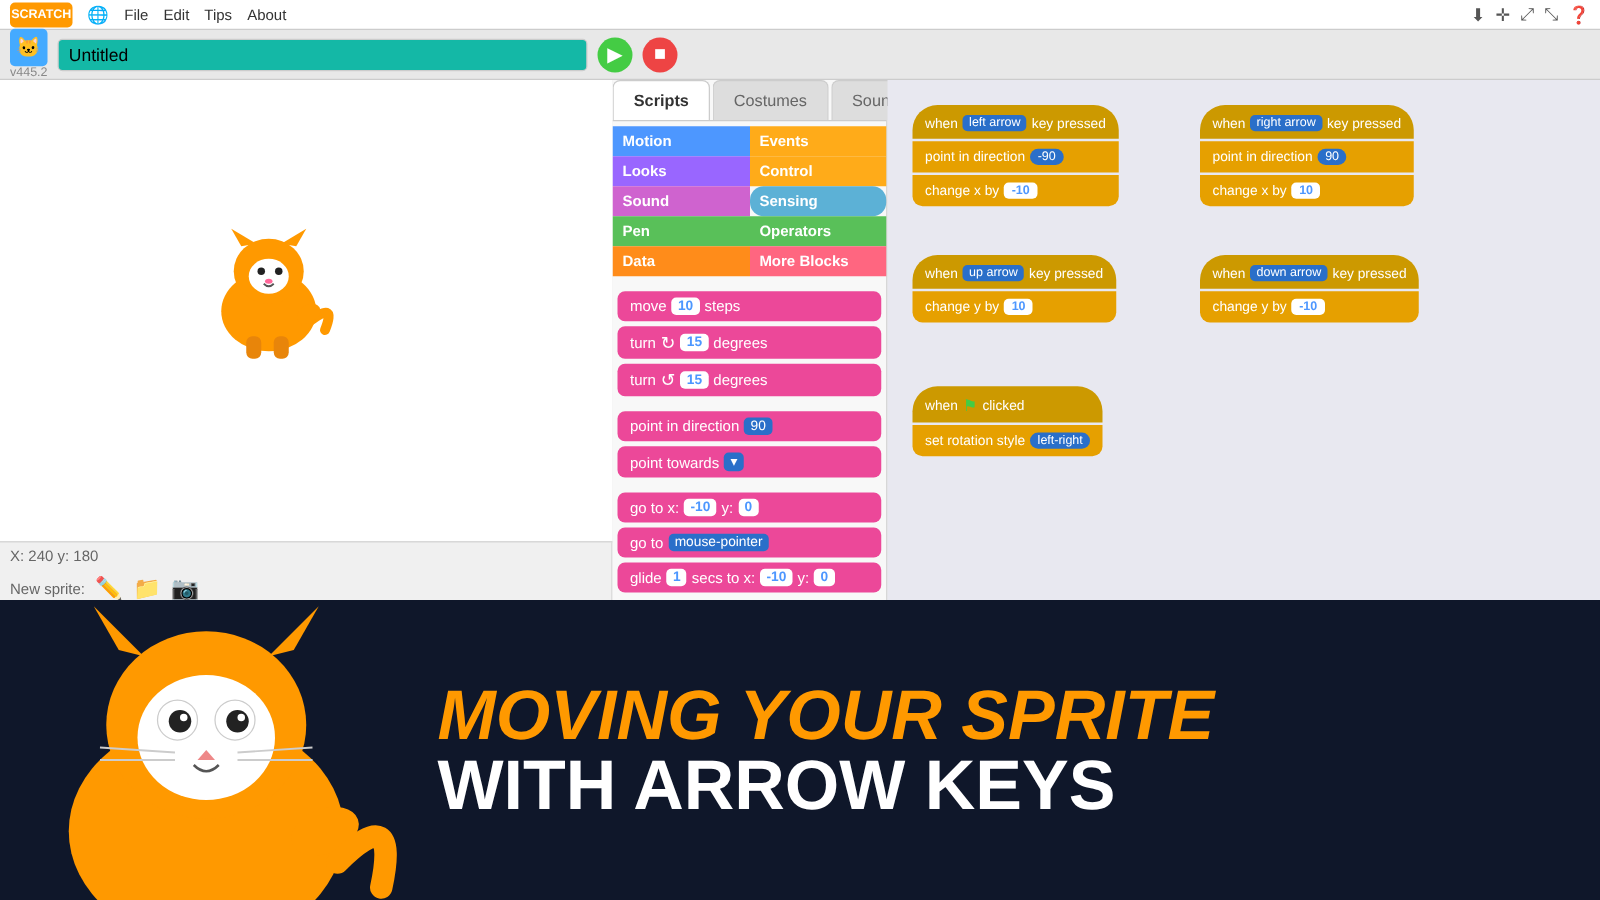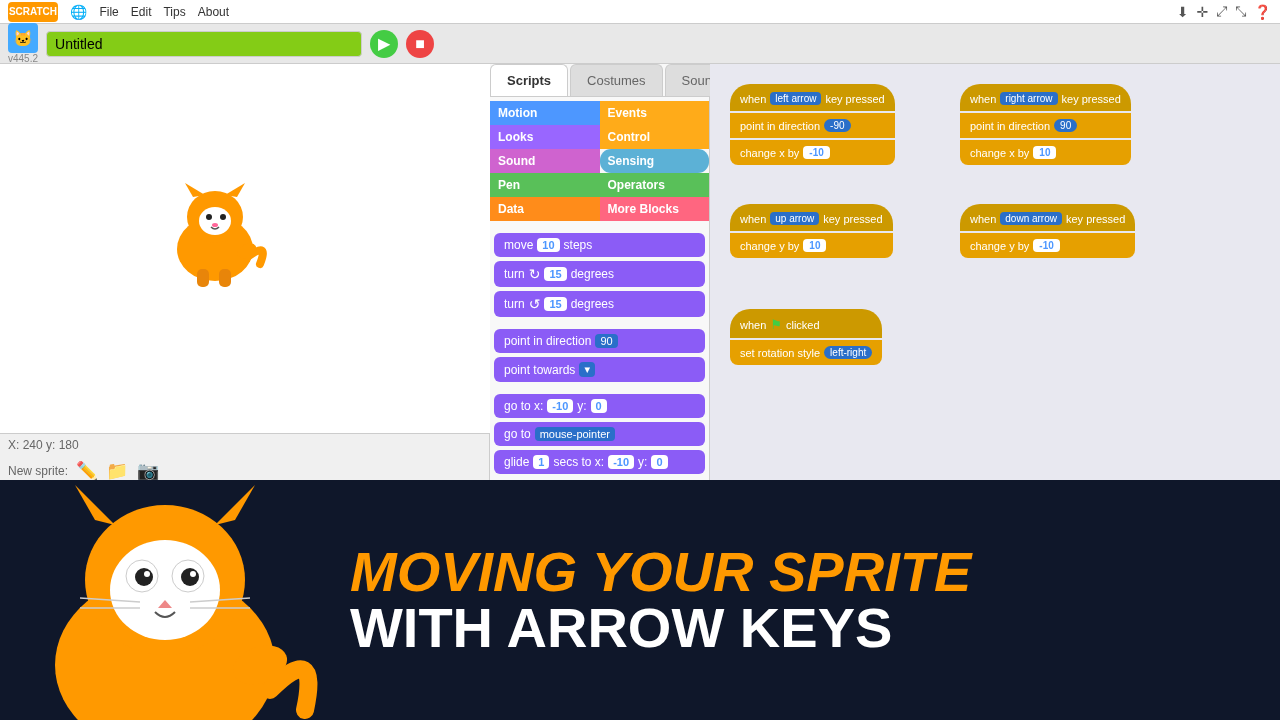--- a/index.html
+++ b/index.html
@@ -28,21 +28,21 @@
       background: #e8e8e8; border-bottom: 1px solid #ccc;
       height: 40px; padding: 0 8px; gap: 8px;
     }
     .sprite-thumb {
       width: 30px; height: 30px; background: #4af; border-radius: 4px;
       display: flex; align-items: center; justify-content: center;
     }
     .version { font-size: 10px; color: #888; }
     #project-name {
       border: 1px solid #ccc; border-radius: 4px; padding: 4px 8px;
-      font-size: 14px; width: 316px; background: #84cc16;
+      font-size: 14px; width: 424px; background: #14b8a6;
     }
     .toolbar-btn {
       width: 28px; height: 28px; border-radius: 50%; border: none;
       cursor: pointer; display: flex; align-items: center; justify-content: center;
       font-size: 16px;
     }
     .btn-green { background: #4c4; color: white; }
     .btn-red { background: #e44; color: white; }
 
     
@@ -114,21 +114,21 @@
     
     #blocks-list {
       flex: 1; overflow-y: auto; padding: 8px 4px;
     }
     .block {
       display: inline-flex; align-items: center; gap: 4px;
       padding: 5px 10px; border-radius: 6px; margin-bottom: 4px;
       font-size: 12px; color: white; cursor: pointer; white-space: nowrap;
       width: 100%;
     }
-    .block-motion { background: #8b5cf6; }
+    .block-motion { background: #ec4899; }
     .block-val {
       background: white; color: #4d97ff; border-radius: 4px;
       padding: 1px 5px; font-size: 11px; font-weight: bold;
     }
     .block-dropdown {
       background: #2a6fc9; color: white; border-radius: 4px;
       padding: 1px 5px; font-size: 11px;
     }
 
     

